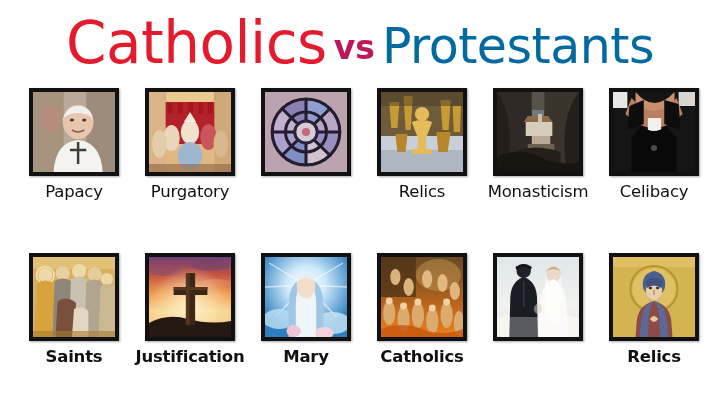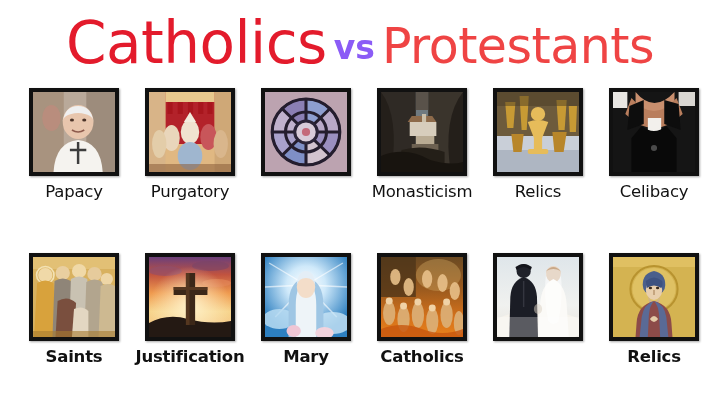--- a/index.html
+++ b/index.html
@@ -65,21 +65,21 @@
 
   
   .art{width:100%;height:100%;display:block;}
 </style>
 </head>
 <body style="background: rgb(255, 255, 255);">
 
 <div class="stage">
 
   <div class="title">
-    <span class="t-cath" style="color:#E31B2C">Catholics</span><span class="t-vs" style="color:#8b5cf6">vs</span><span class="t-prot" style="color:#ef4444">Protestants</span>
+    <span class="t-cath" style="color:#E31B2C">Catholics</span><span class="t-vs" style="color:#be185d">vs</span><span class="t-prot" style="color:#0369a1">Protestants</span>
   </div>
 
   <div class="grid">
 
     <div class="row row-1">
 
       <div class="cell">
         <div class="thumb">
           <div class="pic">
             <svg class="art" viewBox="0 0 80 80" preserveAspectRatio="none">
@@ -154,20 +154,50 @@
                 <line x1="16" y1="16" x2="64" y2="64"></line>
                 <line x1="64" y1="16" x2="16" y2="64"></line>
                 <circle cx="40" cy="40" r="33"></circle>
                 <circle cx="40" cy="40" r="20"></circle>
               </g>
               <circle cx="40" cy="40" r="11" fill="#d8cbd9" stroke="#2b2438" stroke-width="3"></circle>
               <circle cx="40" cy="40" r="4" fill="#c4697a"></circle>
             </svg>
           </div>
         </div>
+      </div>
+
+      <div class="cell">
+        <div class="thumb">
+          <div class="pic">
+            <svg class="art" viewBox="0 0 80 80" preserveAspectRatio="none">
+              <rect width="80" height="80" fill="#6d5b3c"></rect>
+              <rect x="0" y="44" width="80" height="36" fill="#c9cfd8"></rect>
+              <rect x="0" y="58" width="80" height="22" fill="#aeb6c2"></rect>
+              <g fill="#c79a34">
+                <path d="M8 10 l10 0 l-2 26 l-6 0z"></path>
+                <path d="M22 4 l9 0 l-2 34 l-5 0z"></path>
+                <path d="M58 8 l10 0 l-2 30 l-6 0z"></path>
+                <path d="M70 14 l8 0 l-1 26 l-6 0z"></path>
+              </g>
+              <g fill="#e6bc5a">
+                <path d="M30 30 q10 -4 20 0 l-6 16 l-8 0z"></path>
+                <rect x="36" y="46" width="8" height="12"></rect>
+                <rect x="30" y="57" width="20" height="5" rx="2"></rect>
+                <circle cx="40" cy="22" r="7"></circle>
+              </g>
+              <g fill="#b8862a">
+                <path d="M14 42 l12 0 l-2 18 l-8 0z"></path>
+                <path d="M54 40 l14 0 l-3 20 l-9 0z"></path>
+              </g>
+              <rect x="0" y="0" width="80" height="14" fill="#4a3b23" opacity=".5"></rect>
+            </svg>
+          </div>
+        </div>
+        <div class="caption">Relics</div>
       </div>
 
       <div class="cell">
         <div class="thumb">
           <div class="pic">
             <svg class="art" viewBox="0 0 80 80" preserveAspectRatio="none">
               <rect width="80" height="80" fill="#6f7a80"></rect>
               <path d="M0 0 h34 v80 H0z" fill="#2f2a25"></path>
               <path d="M46 0 h34 v80 H46z" fill="#3a342c"></path>
               <path d="M34 0 h12 v18 h-12z" fill="#59524a"></path>
@@ -179,50 +209,20 @@
                 <rect x="34" y="44" width="18" height="10" fill="#b9ab93"></rect>
                 <rect x="30" y="52" width="26" height="8" fill="#6d6151"></rect>
                 <rect x="40" y="22" width="4" height="8" fill="#cbbfa8"></rect>
               </g>
               <path d="M20 58 q20 -6 42 2 l0 20 l-44 0z" fill="#241f18"></path>
               <path d="M0 64 q24 -10 48 4 q20 6 32 2 l0 10 L0 80z" fill="#18140f"></path>
             </svg>
           </div>
         </div>
         <div class="caption">Monasticism</div>
-      </div>
-
-      <div class="cell">
-        <div class="thumb">
-          <div class="pic">
-            <svg class="art" viewBox="0 0 80 80" preserveAspectRatio="none">
-              <rect width="80" height="80" fill="#6d5b3c"></rect>
-              <rect x="0" y="44" width="80" height="36" fill="#c9cfd8"></rect>
-              <rect x="0" y="58" width="80" height="22" fill="#aeb6c2"></rect>
-              <g fill="#c79a34">
-                <path d="M8 10 l10 0 l-2 26 l-6 0z"></path>
-                <path d="M22 4 l9 0 l-2 34 l-5 0z"></path>
-                <path d="M58 8 l10 0 l-2 30 l-6 0z"></path>
-                <path d="M70 14 l8 0 l-1 26 l-6 0z"></path>
-              </g>
-              <g fill="#e6bc5a">
-                <path d="M30 30 q10 -4 20 0 l-6 16 l-8 0z"></path>
-                <rect x="36" y="46" width="8" height="12"></rect>
-                <rect x="30" y="57" width="20" height="5" rx="2"></rect>
-                <circle cx="40" cy="22" r="7"></circle>
-              </g>
-              <g fill="#b8862a">
-                <path d="M14 42 l12 0 l-2 18 l-8 0z"></path>
-                <path d="M54 40 l14 0 l-3 20 l-9 0z"></path>
-              </g>
-              <rect x="0" y="0" width="80" height="14" fill="#4a3b23" opacity=".5"></rect>
-            </svg>
-          </div>
-        </div>
-        <div class="caption">Relics</div>
       </div>
 
       <div class="cell">
         <div class="thumb">
           <div class="pic">
             <svg class="art" viewBox="0 0 80 80" preserveAspectRatio="none">
               <rect width="80" height="80" fill="#151515"></rect>
               <rect x="0" y="0" width="14" height="16" fill="#e8e6e2"></rect>
               <rect x="64" y="0" width="16" height="14" fill="#d9d6d1"></rect>
               <path d="M22 0 q18 22 38 0 l0 22 q-20 20 -38 0z" fill="#c98f6e"></path>

